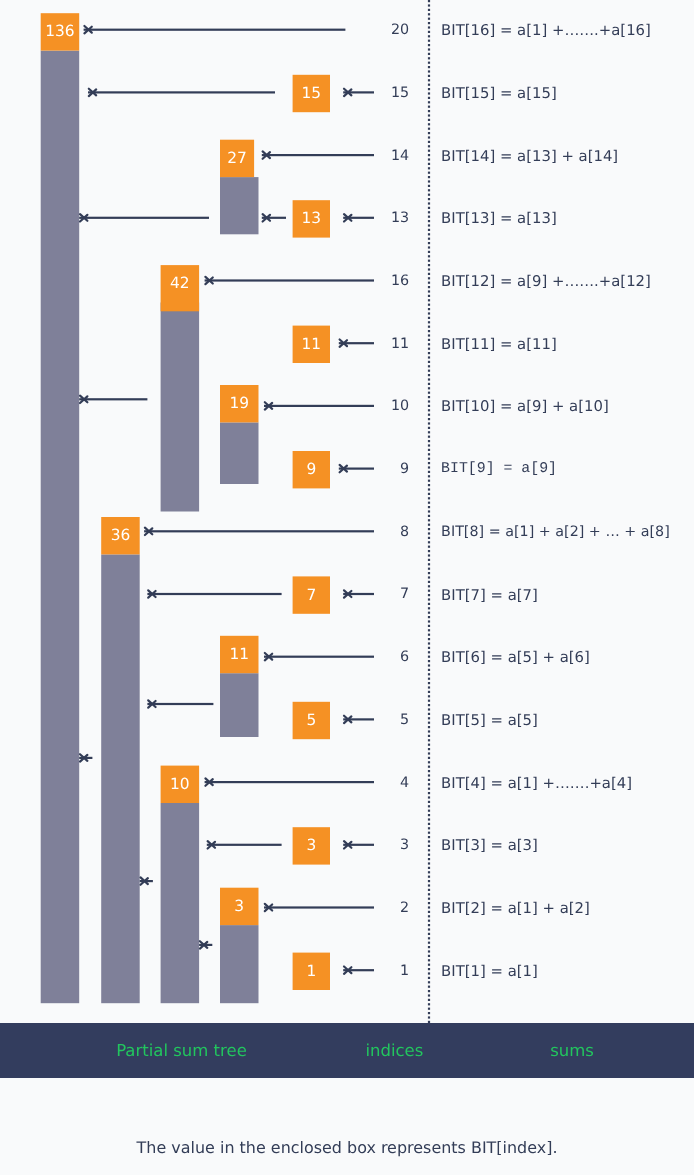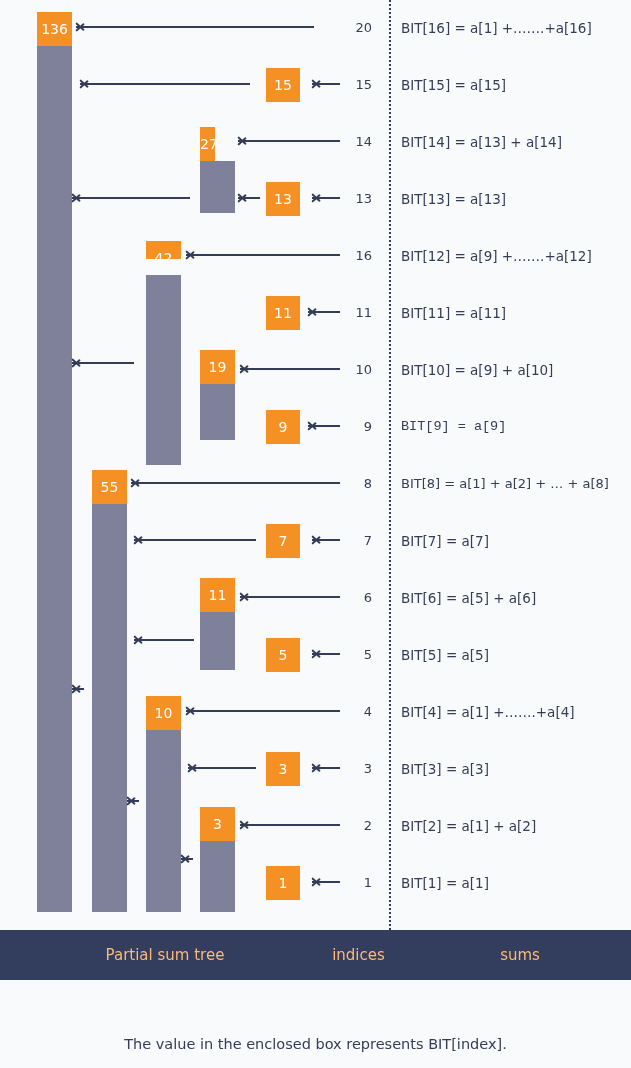--- a/index.html
+++ b/index.html
@@ -34,50 +34,50 @@
 
   .divider{position:absolute;left:385px;top:0;width:0;height:930px;
            border-left:2px dotted #333d57;}
 
   .sum{position:absolute;left:397px;color:#333d57;font-size:13.5px;
        line-height:14px;white-space:nowrap;}
 
   
   .band{position:absolute;left:0;top:930px;width:631px;height:50px;
         background:#333d5e;}
-  .band span{position:absolute;top:16px;color:#fdba74;font-size:15px;
+  .band span{position:absolute;top:16px;color:#22c55e;font-size:15px;
              line-height:18px;text-align:center;}
   .band-tree{left:40px;width:250px;}
   .band-idx{left:292px;width:133px;}
   .band-sum{left:440px;width:160px;}
 
   .caption{position:absolute;left:0;top:1035px;width:631px;text-align:center;
            color:#333d57;font-size:14.5px;line-height:18px;}
 </style>
 </head>
 <body>
 
 <div id="stage">
 
   <div class="tree">
 
     <div class="bar" style="left:33px;top:46px;width:35px;height:866px;"></div>
     <div class="bar-cap" style="left:33px;top:12px;width:35px;height:34px;">136</div>
 
     <div class="bar" style="left:88px;top:504px;width:35px;height:408px;"></div>
-    <div class="bar-cap" style="left:88px;top:470px;width:35px;height:34px;">55</div>
+    <div class="bar-cap" style="left:88px;top:470px;width:35px;height:34px;">36</div>
 
     <div class="bar" style="left:142px;top:275px;width:35px;height:190px;"></div>
-    <div class="bar-cap" style="left:142px;top:241px;width:35px;height:18px;">42</div>
+    <div class="bar-cap" style="left:142px;top:241px;width:35px;height:42px;">42</div>
 
     <div class="bar" style="left:142px;top:730px;width:35px;height:182px;"></div>
     <div class="bar-cap" style="left:142px;top:696px;width:35px;height:34px;">10</div>
 
     <div class="bar" style="left:196px;top:161px;width:35px;height:52px;"></div>
-    <div class="bar-cap" style="left:196px;top:127px;width:15px;height:34px;">27</div>
+    <div class="bar-cap" style="left:196px;top:127px;width:31px;height:34px;">27</div>
 
     <div class="bar" style="left:196px;top:384px;width:35px;height:56px;"></div>
     <div class="bar-cap" style="left:196px;top:350px;width:35px;height:34px;">19</div>
 
     <div class="bar" style="left:196px;top:612px;width:35px;height:58px;"></div>
     <div class="bar-cap" style="left:196px;top:578px;width:35px;height:34px;">11</div>
 
     <div class="bar" style="left:196px;top:841px;width:35px;height:71px;"></div>
     <div class="bar-cap" style="left:196px;top:807px;width:35px;height:34px;">3</div>
 

